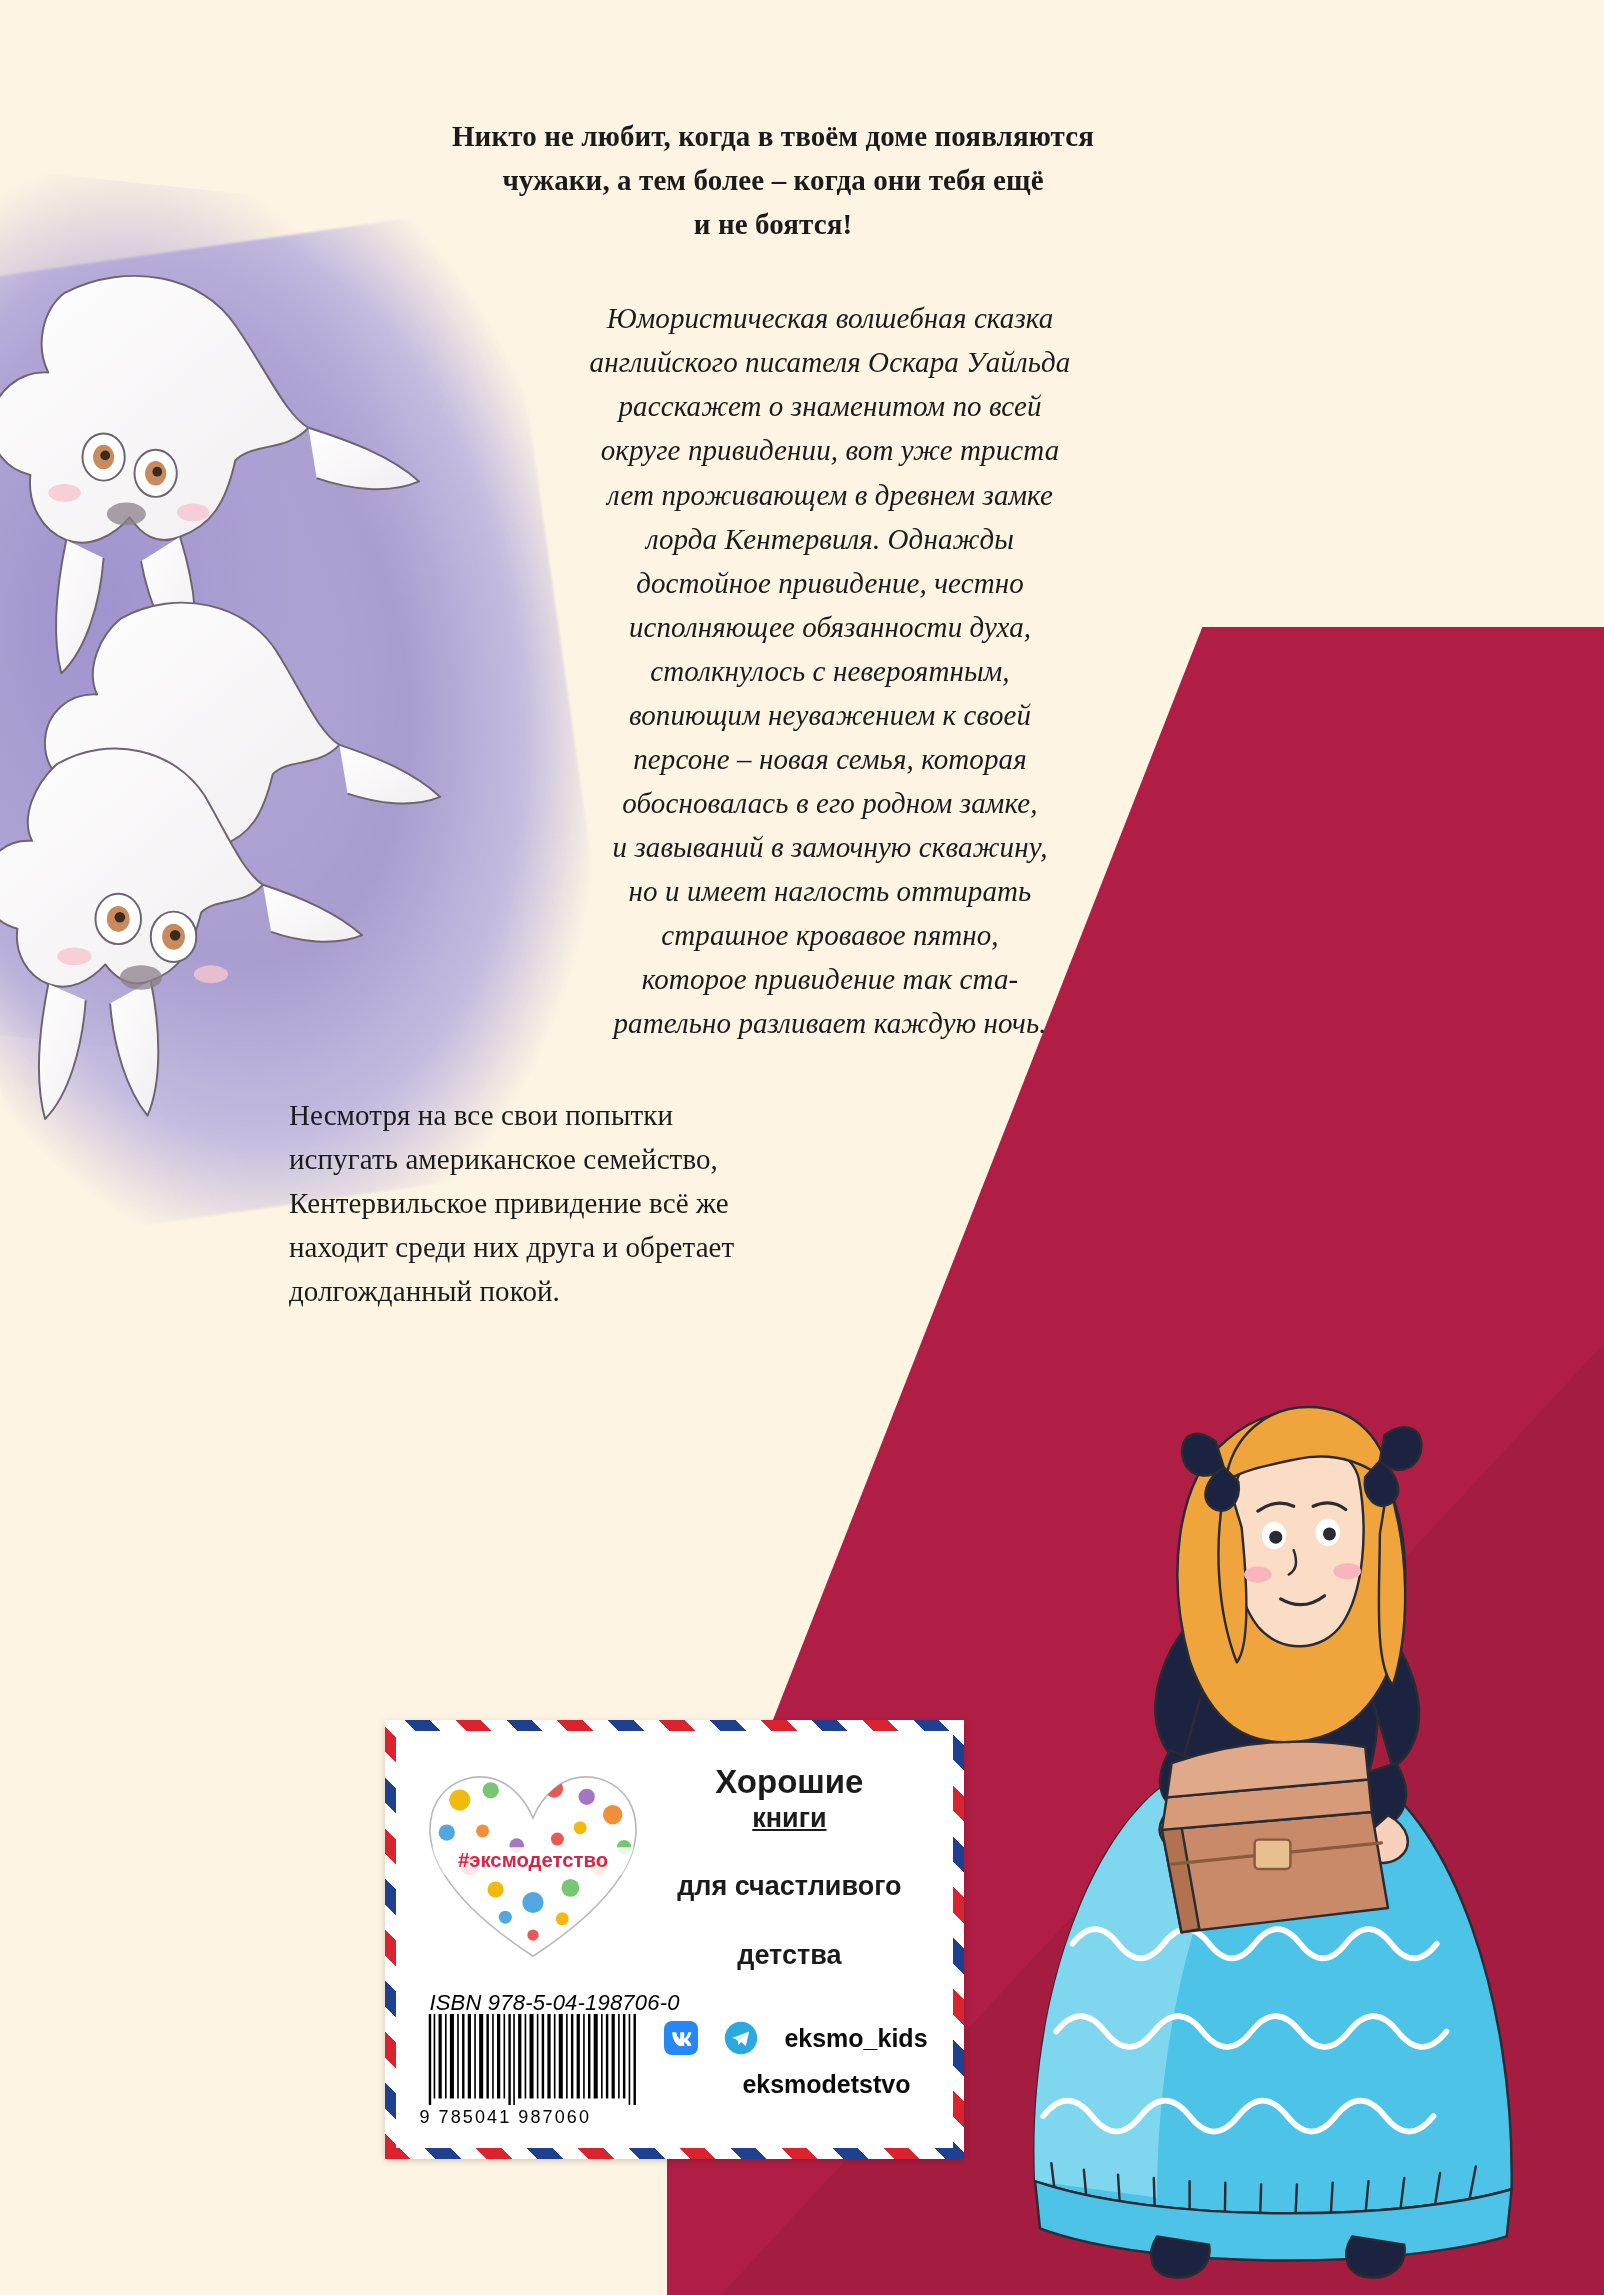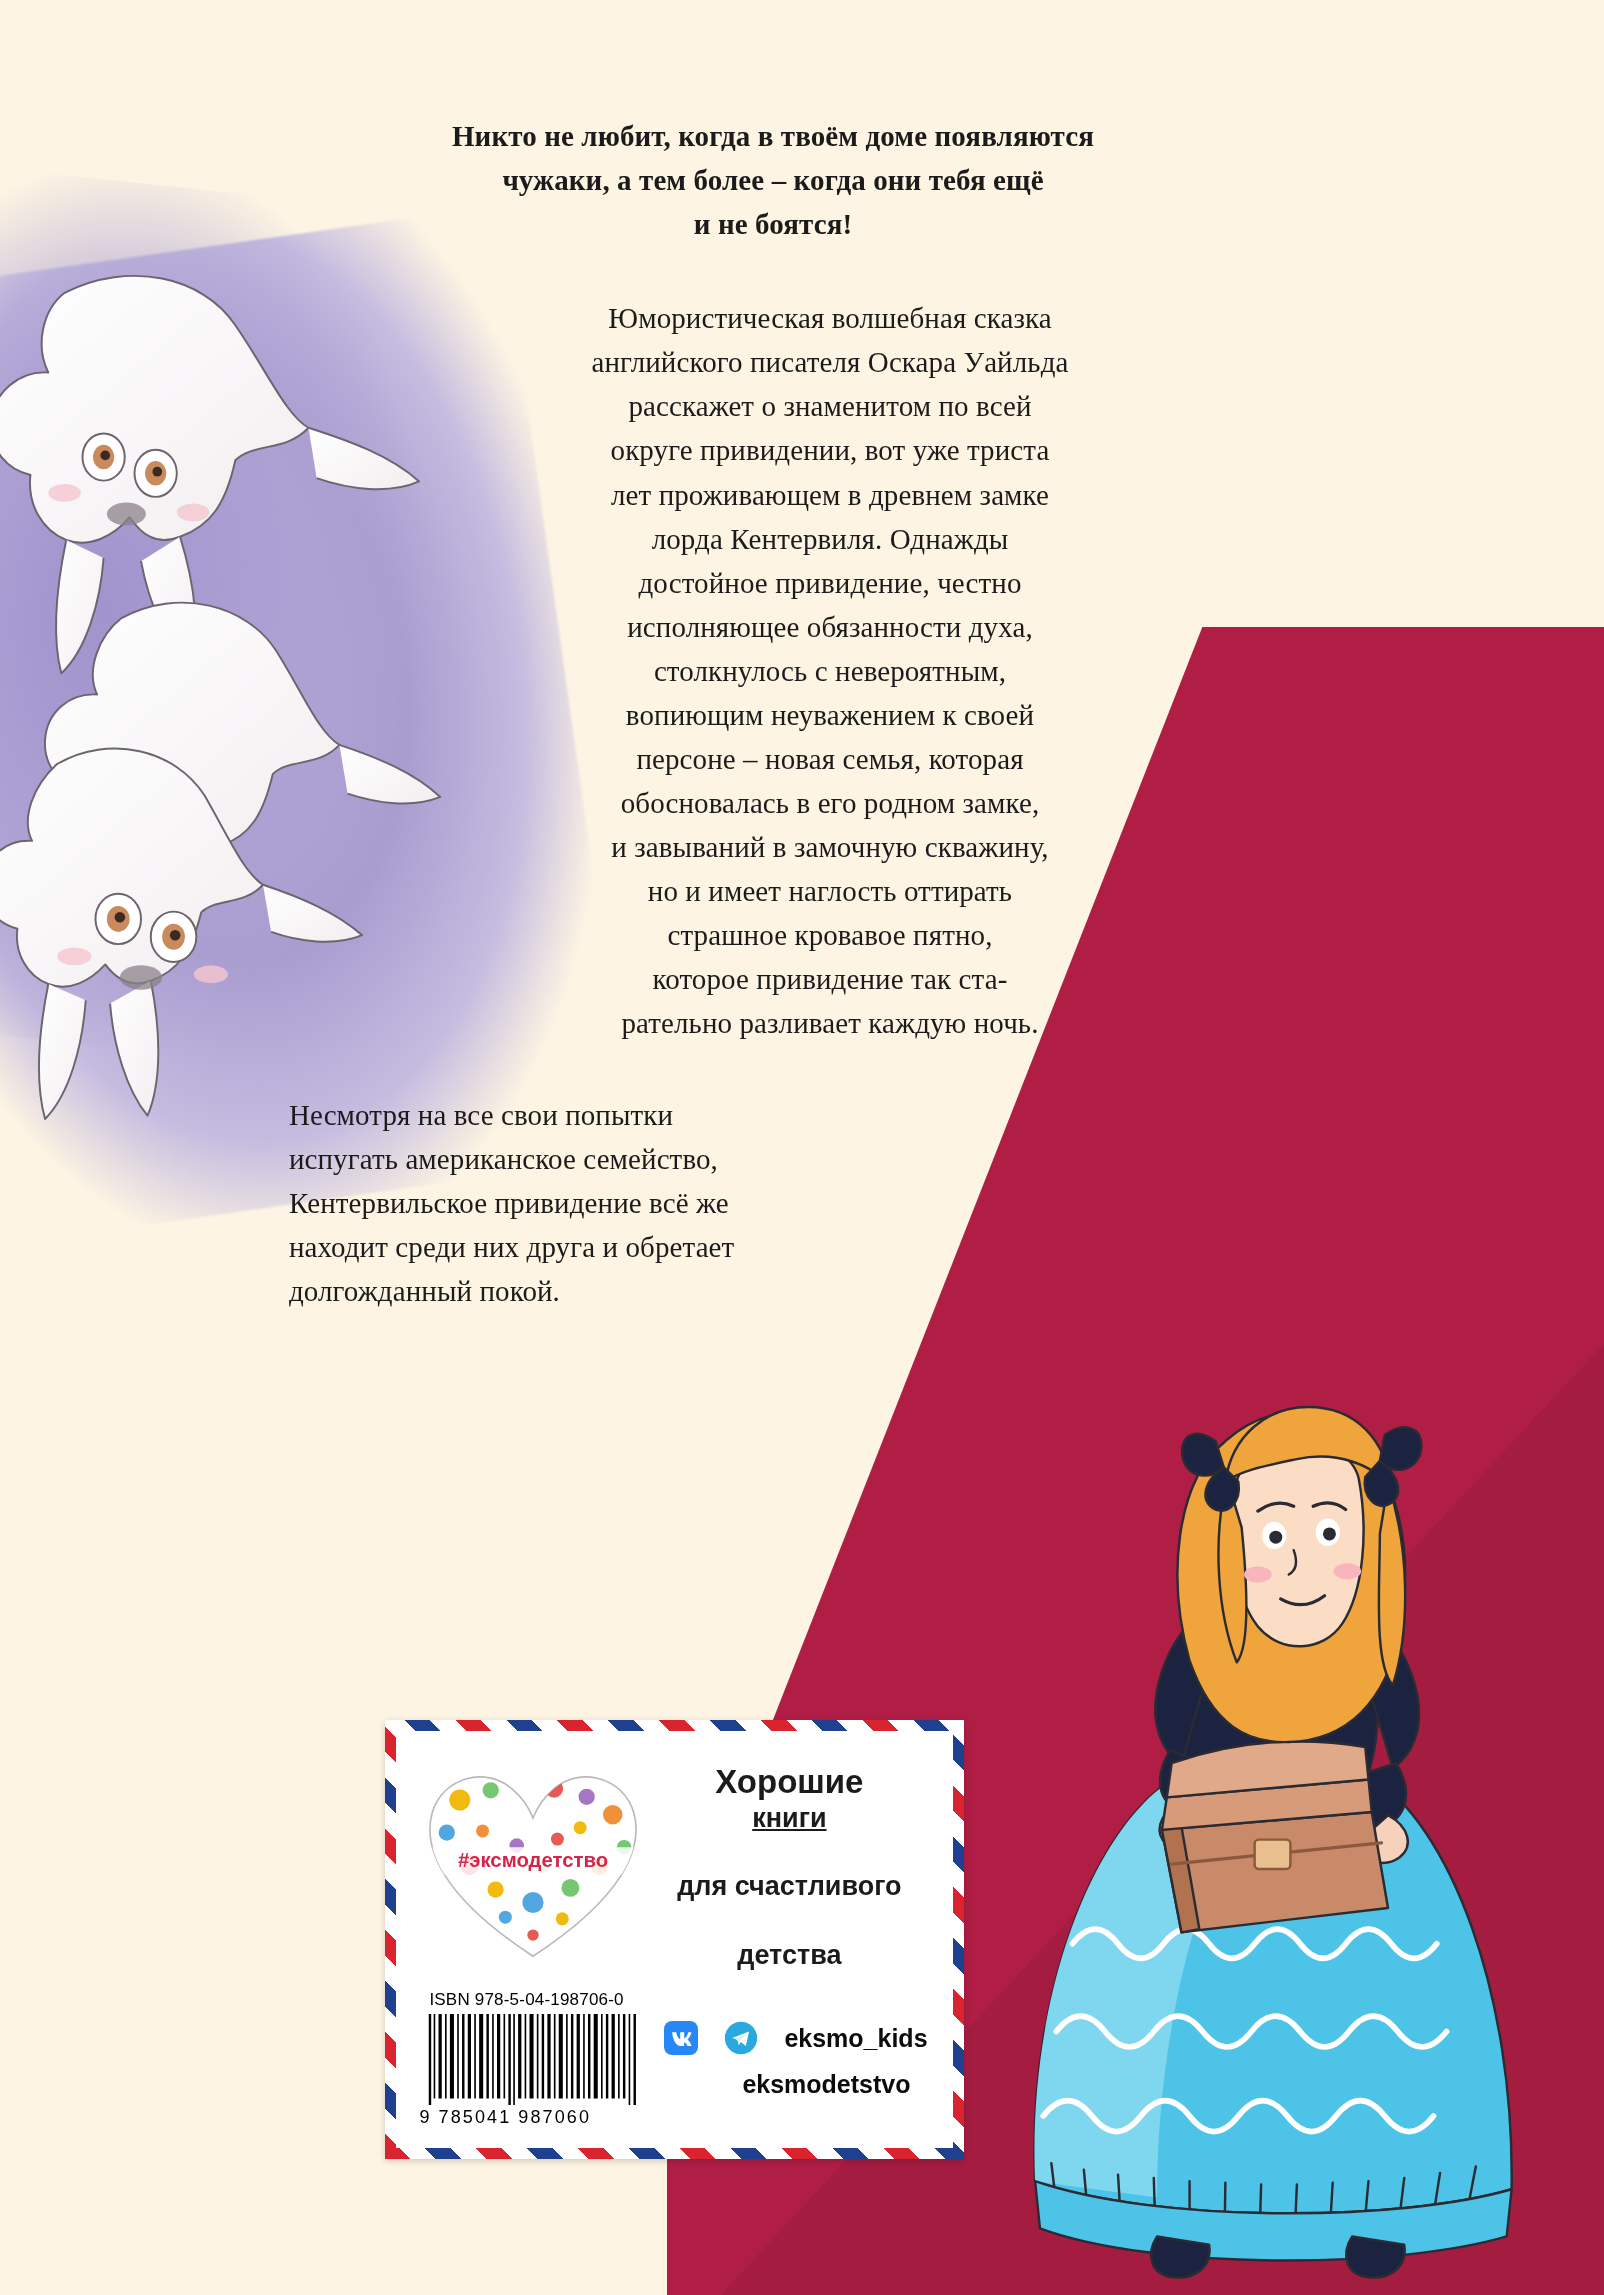--- a/index.html
+++ b/index.html
@@ -92,20 +92,21 @@
   .para.lead {
     text-align: center;
     width: 960px;
     margin: 0 0 50px 0;
     font-weight: bold;
   }
   .para.center-rag {
     text-align: center;
     width: 976px;
     margin: 0 0 0 49px;
+    font-style: italic;
   }
   .para.tail {
     text-align: left;
     width: 732px;
     margin: 47px 0 0 -4.1px;
   }
   .line { display: block; }
 
   
   .ghosts {
@@ -171,23 +172,24 @@
     font-size: 33px;
     line-height: 1.2;
   }
   .slogan .l2 { font-size: 27px; text-decoration: underline; }
   .slogan .l3 { font-size: 27px; margin-top: 36px; }
   .isbn-text {
     position: absolute;
     left: 33px;
     top: 259px;
     font-family: "Liberation Sans", sans-serif;
-    font-size: 17px;
+    font-size: 22px;
     color: #000;
     letter-spacing: 0.2px;
+    font-style: italic;
   }
   .barcode {
     position: absolute;
     left: 31px;
     top: 283px;
     width: 218px;
     height: 91px;
   }
   .barcode-num {
     position: absolute;

